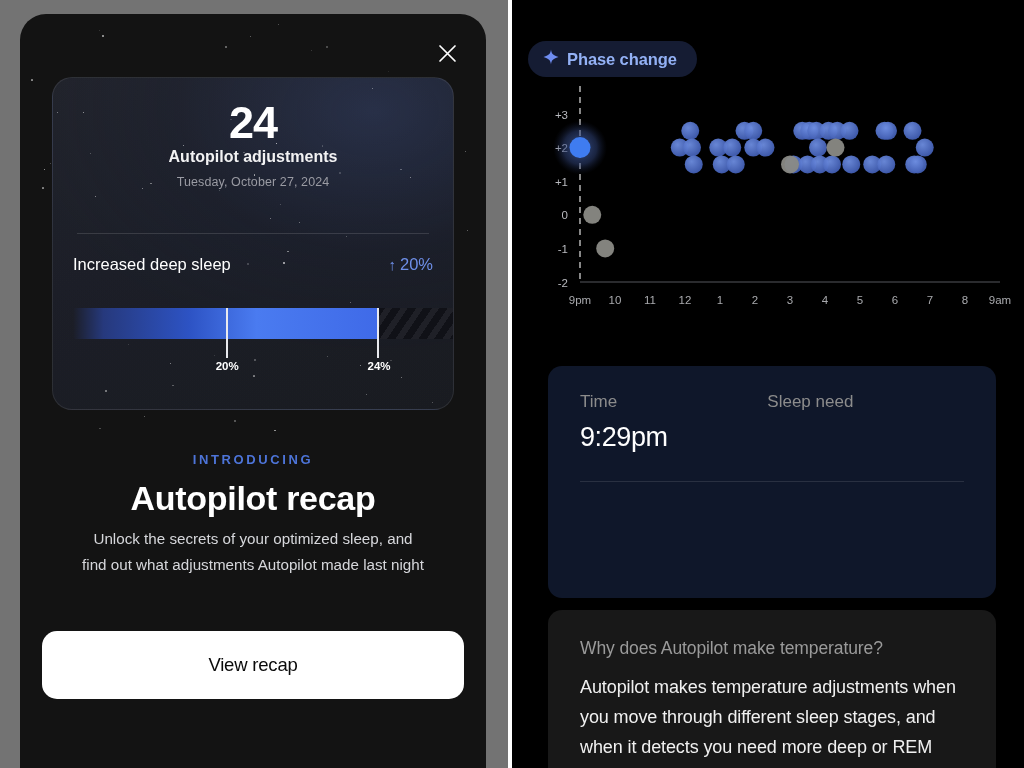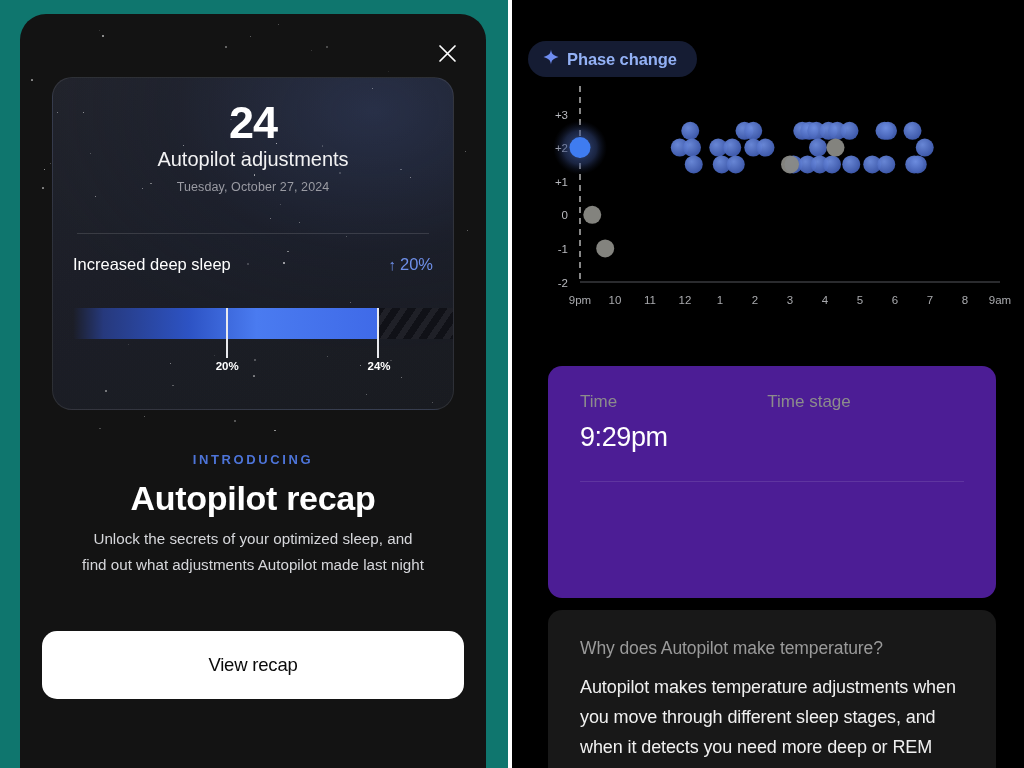--- a/index.html
+++ b/index.html
@@ -6,21 +6,21 @@
   html,body { width:1024px; height:768px; overflow:hidden; }
   body {
     background:#000;
     font-family:"Liberation Sans", sans-serif;
     color:#fff;
     position:relative;
   }
   .root { position:absolute; inset:0; display:flex; }
 
   
-  .left-wrap { position:relative; width:508px; height:768px; background:#0f766e; }
+  .left-wrap { position:relative; width:508px; height:768px; background:#737373; }
   .left-panel {
     position:absolute; left:20px; top:14px; width:466px; height:754px;
     background:#131313;
     border-radius:26px 26px 0 0;
     overflow:hidden;
   }
   .starfield { position:absolute; inset:0; pointer-events:none; }
   .star { position:absolute; background:#fff; border-radius:50%; }
 
   .close-btn {
@@ -34,21 +34,21 @@
     position:absolute; left:32px; top:63px; width:402px; height:333px;
     border-radius:20px;
     background:
       radial-gradient(120% 100% at 80% 10%, rgba(56,72,120,0.38) 0%, rgba(28,34,56,0.22) 42%, rgba(22,24,32,0.05) 72%),
       linear-gradient(160deg,#22242c 0%, #1c1f28 45%, #191b21 100%);
     border:1px solid rgba(255,255,255,0.085);
     overflow:hidden;
   }
   .hero-inner { position:relative; z-index:2; padding:18px 28px 0; text-align:center; }
   .hero-num { font-size:45px; font-weight:700; letter-spacing:-1px; line-height:1.18; color:#fff; }
-  .hero-sub { font-size:20px; font-weight:400; color:#f2f2f3; margin-top:-1px; }
+  .hero-sub { font-size:16px; font-weight:700; color:#f2f2f3; margin-top:-1px; }
   .hero-date { font-size:12.5px; color:#9a9ba3; margin-top:9px; letter-spacing:0.1px; }
 
   .hero-divider {
     position:absolute; left:24px; right:24px; top:155px; height:1px;
     background:rgba(255,255,255,0.13);
   }
 
   .metric-row {
     position:absolute; left:20px; right:20px; top:177px;
     display:flex; align-items:baseline; justify-content:space-between;
@@ -108,21 +108,21 @@
     background:#151c33;
   }
   .phase-badge .spark { display:block; }
   .phase-badge .phase-text { font-size:16.5px; font-weight:700; color:#93b1f5; letter-spacing:-0.1px; }
 
   .chart { position:absolute; left:16px; top:56px; width:484px; height:240px; }
   .chart svg { display:block; }
 
   .detail-card {
     position:absolute; left:36px; top:338px; width:448px; height:232px;
-    background:#4c1d95; border-radius:14px; padding:26px 32px 0;
+    background:#0f172a; border-radius:14px; padding:26px 32px 0;
   }
   .dcard-grid { display:flex; }
   .dcard-col { flex:1; }
   .dcard-col.w2 { flex:1.05; }
   .dcard-lbl { font-size:17px; color:#8c8c8c; margin-bottom:10px; }
   .dcard-val { font-size:27px; color:#fff; letter-spacing:-0.4px; }
   .dcard-divider { height:1px; background:rgba(255,255,255,0.11); margin:28px 0 22px; }
   .dcard-val.accent { color:#e8506b; font-size:27px; }
   .dcard-val.dash { font-size:27px; }
 
@@ -373,21 +373,21 @@
         </svg>
     </div>
 
     <div class="detail-card">
       <div class="dcard-grid">
         <div class="dcard-col">
           <div class="dcard-lbl">Time</div>
           <div class="dcard-val">9:29pm</div>
         </div>
         <div class="dcard-col w2">
-          <div class="dcard-lbl">Time stage</div>
+          <div class="dcard-lbl">Sleep need</div>
         </div>
       </div>
       <div class="dcard-divider"></div>
     </div>
 
     <div class="faq-card">
       <div class="faq-q">Why does Autopilot make temperature?</div>
       <div class="faq-a">Autopilot makes temperature adjustments when you move through different sleep stages, and when it detects you need more deep or REM</div>
     </div>
 

